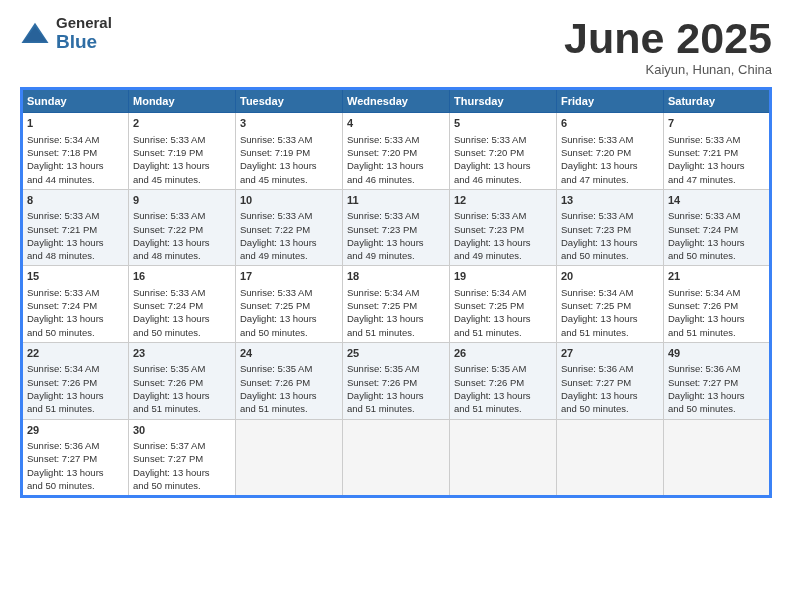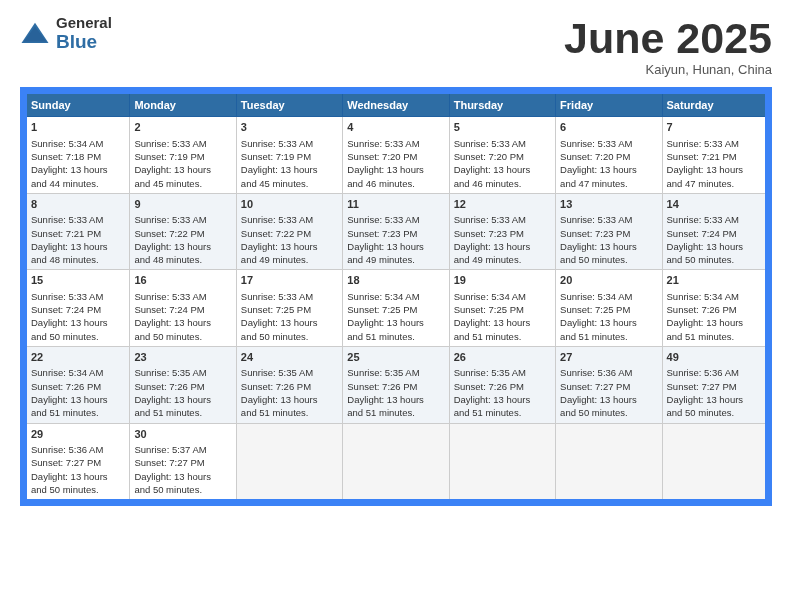--- a/index.html
+++ b/index.html
@@ -55,21 +55,21 @@
       font-weight: bold;
       color: #333;
       line-height: 1.1;
     }
     .location {
       font-size: 13px;
       color: #555;
     }
     .calendar {
       flex: 1;
-      border: 7px solid #3b82f6;
+      border: 3px solid #3b82f6;
       border-collapse: collapse;
       width: 100%;
       table-layout: fixed;
     }
     .calendar th {
       background-color: #2e6da4;
       color: #fff;
       font-size: 11px;
       font-weight: bold;
       padding: 5px 4px;

